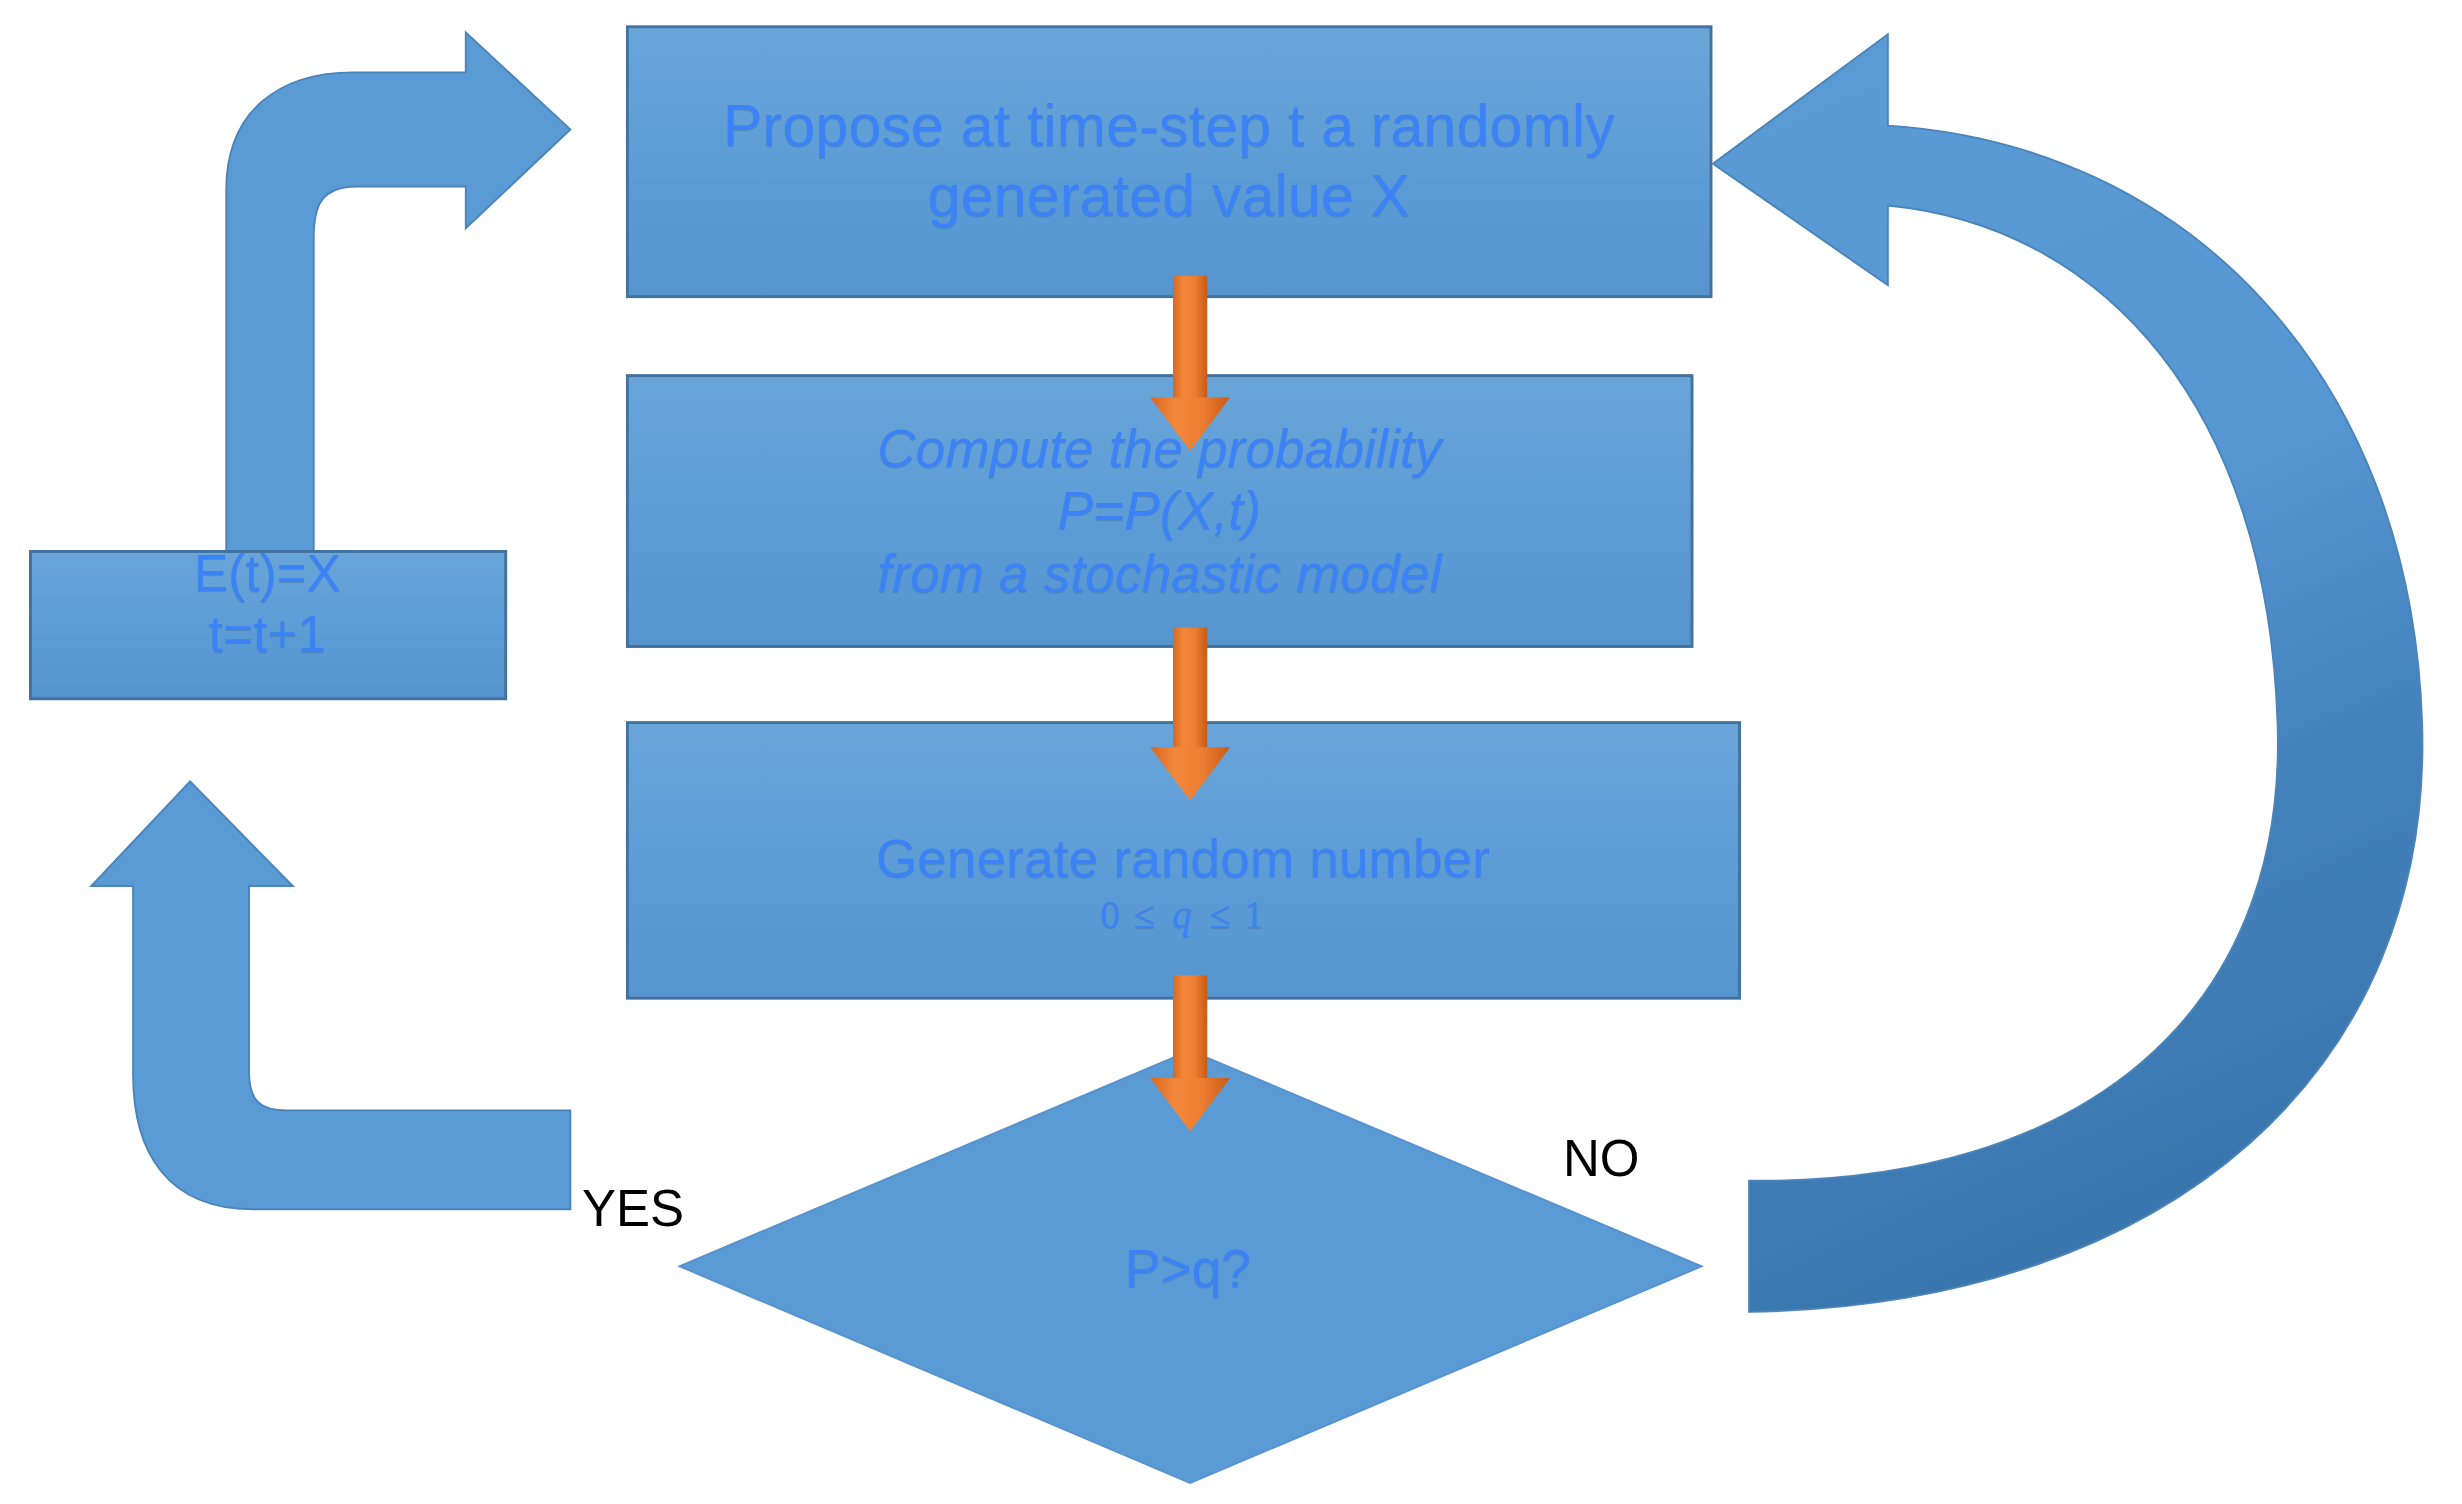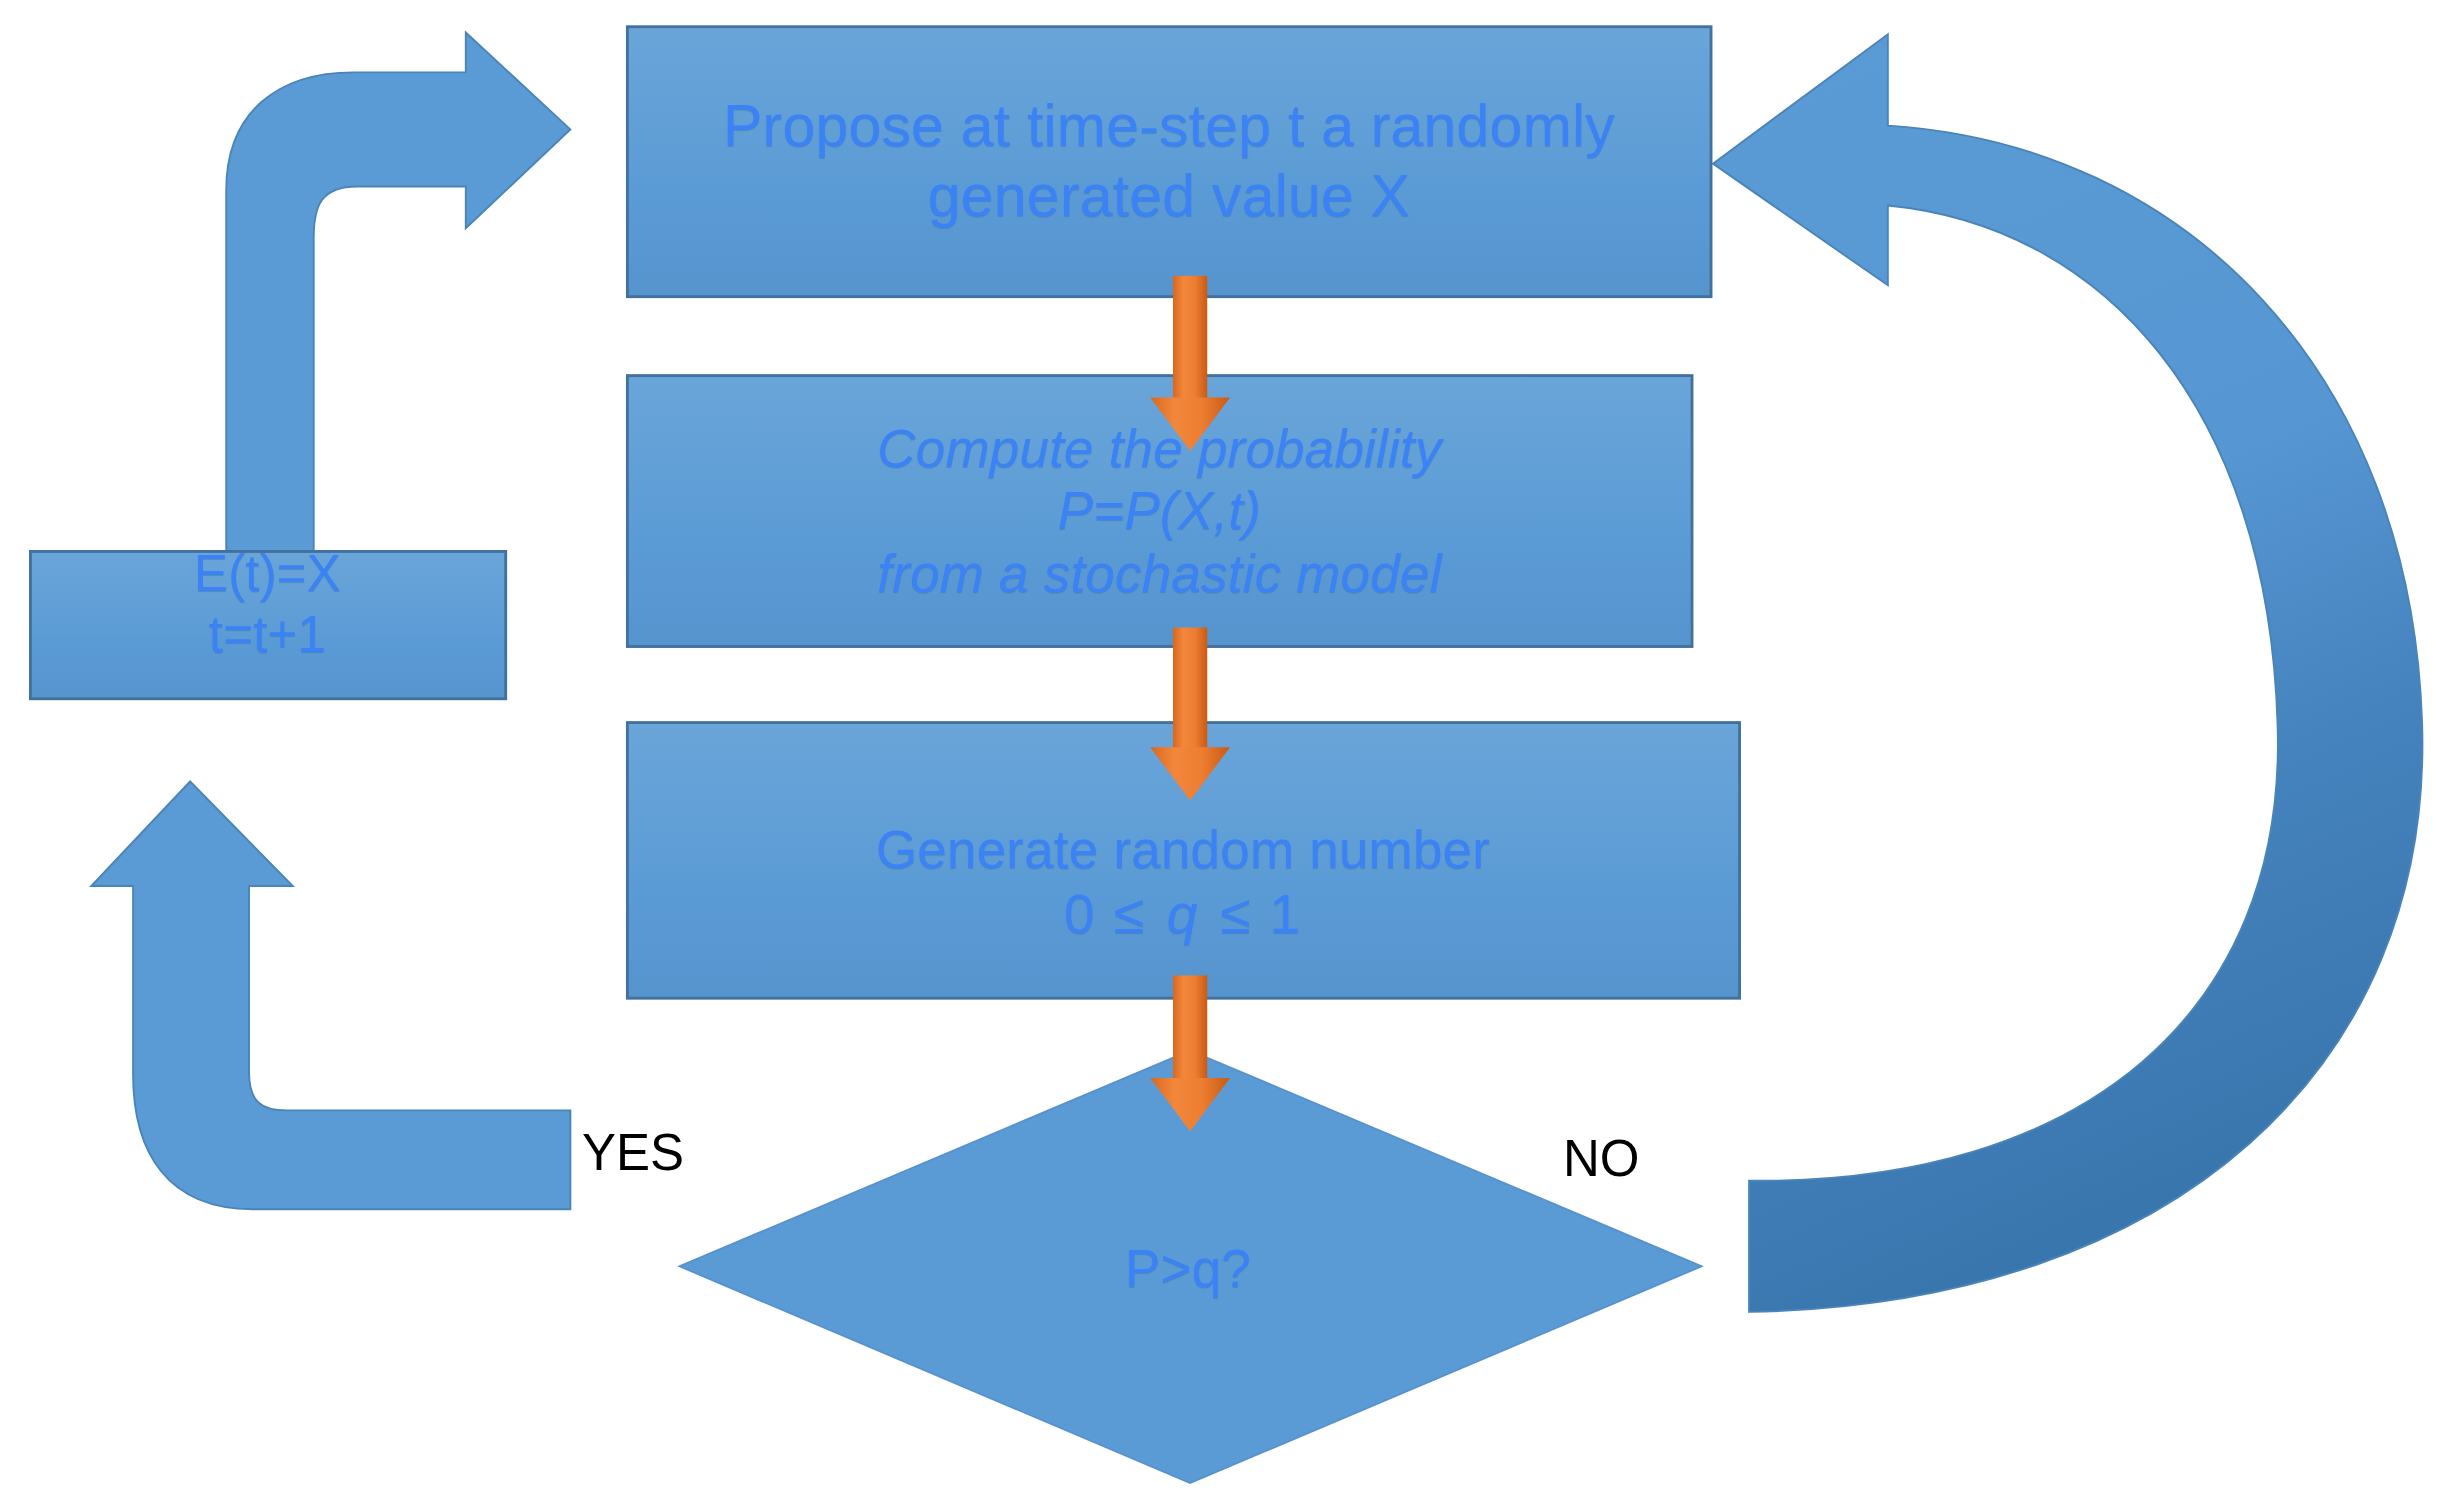--- a/index.html
+++ b/index.html
@@ -47,22 +47,22 @@
     left: 627px; top: 376px; width: 1065px; height: 271px;
     font-size: 53px;
     font-style: italic;
   }
   
   #box3-text {
     left: 627px; top: 723px; width: 1112px; height: 320px;
     font-size: 53px;
   }
   #box3-text .math {
-    font-family: Liberation Sans, sans-serif;
-    font-size: 55px;
+    font-family: Liberation Serif, serif;
+    font-size: 39px;
     letter-spacing: 1.9px;
     margin-top: 1px;
   }
   #box3-text .math .var {
     font-style: italic;
     padding: 0 3.8px;
   }
   
   #box4-text {
     left: 30px; top: 551px; width: 475px; height: 107px;
@@ -74,21 +74,21 @@
     font-size: 53px;
   }
   
   .branch-label {
     position: absolute;
     color: #000000;
     font-size: 51px;
     font-family: "Liberation Sans", sans-serif;
     white-space: nowrap;
   }
-  #yes-label { left: 582px; top: 1123px; }
+  #yes-label { left: 582px; top: 1179px; }
   #no-label  { left: 1563px; top: 1129px; }
 </style>
 </head>
 <body>
 
 <div id="canvas">
 
   <svg id="flow-svg" viewBox="0 0 2590 1583">
     <defs>
       <linearGradient id="gradCurve" x1="0" y1="0" x2="0.25" y2="1">

